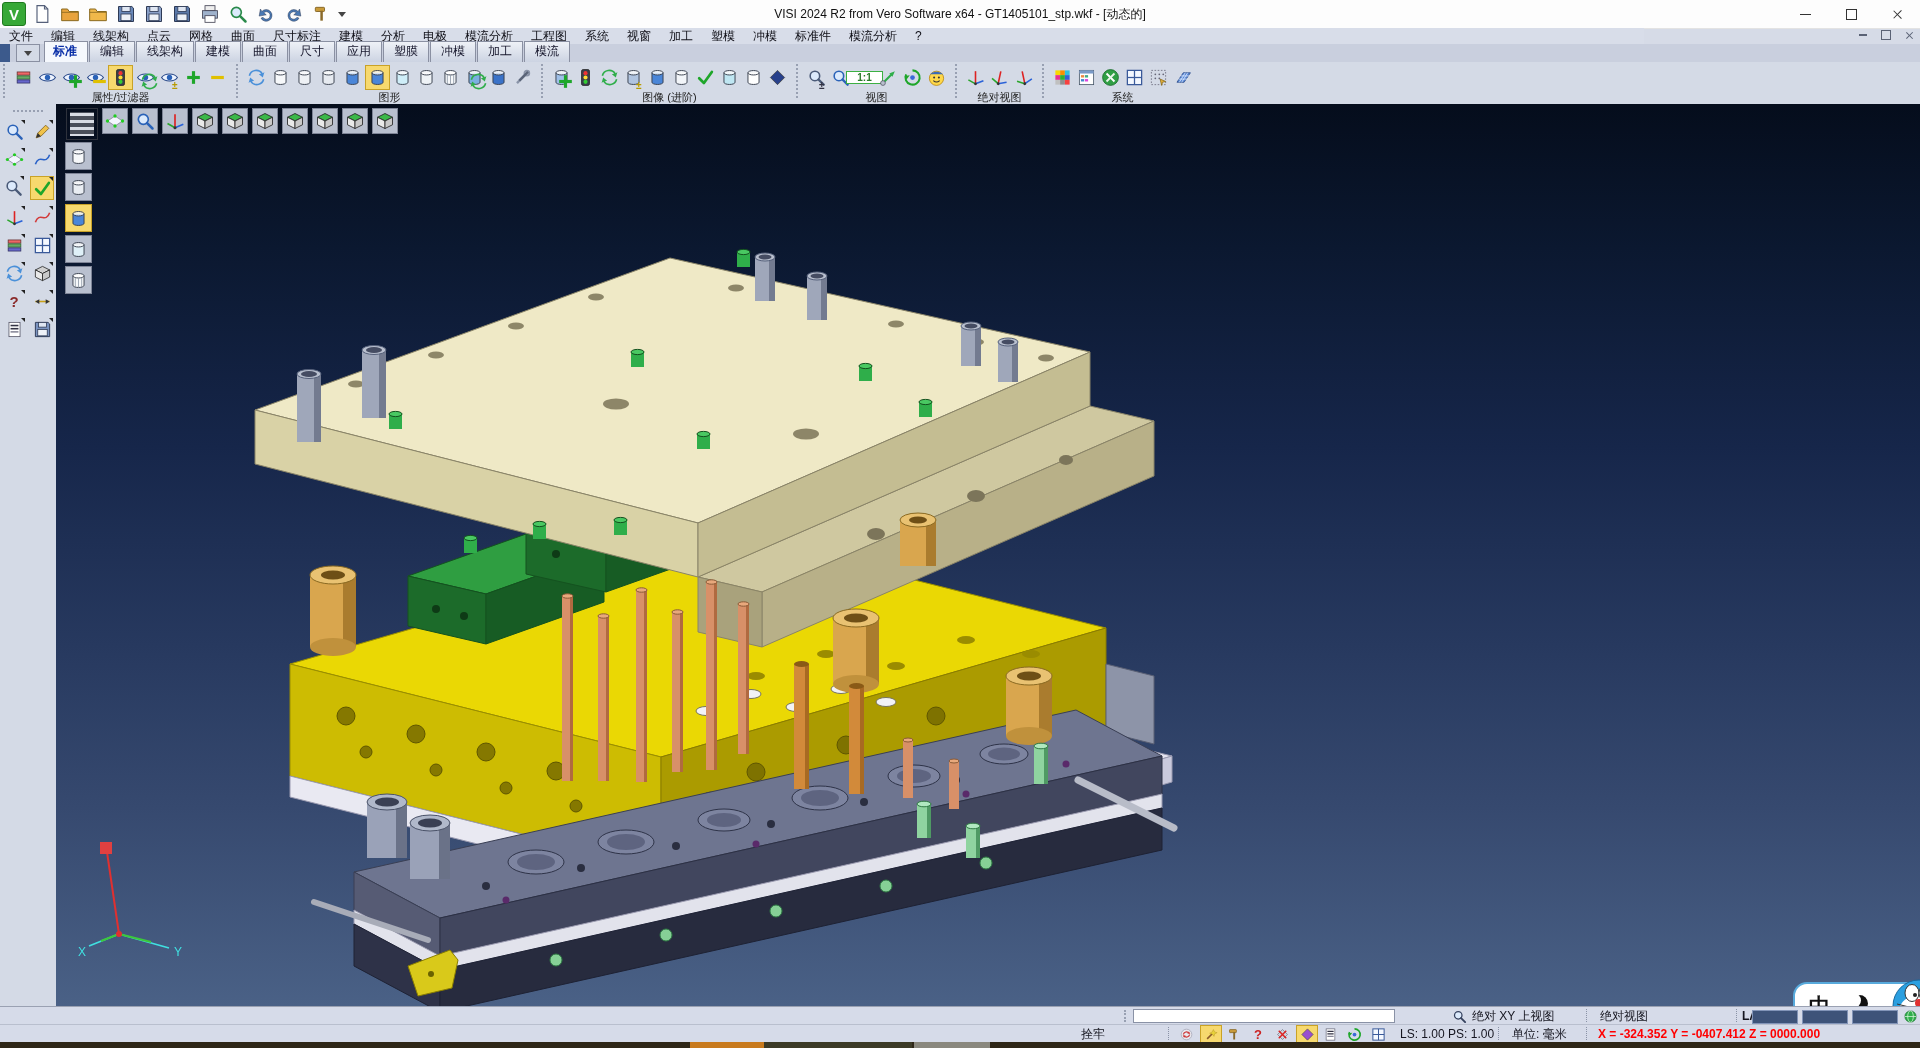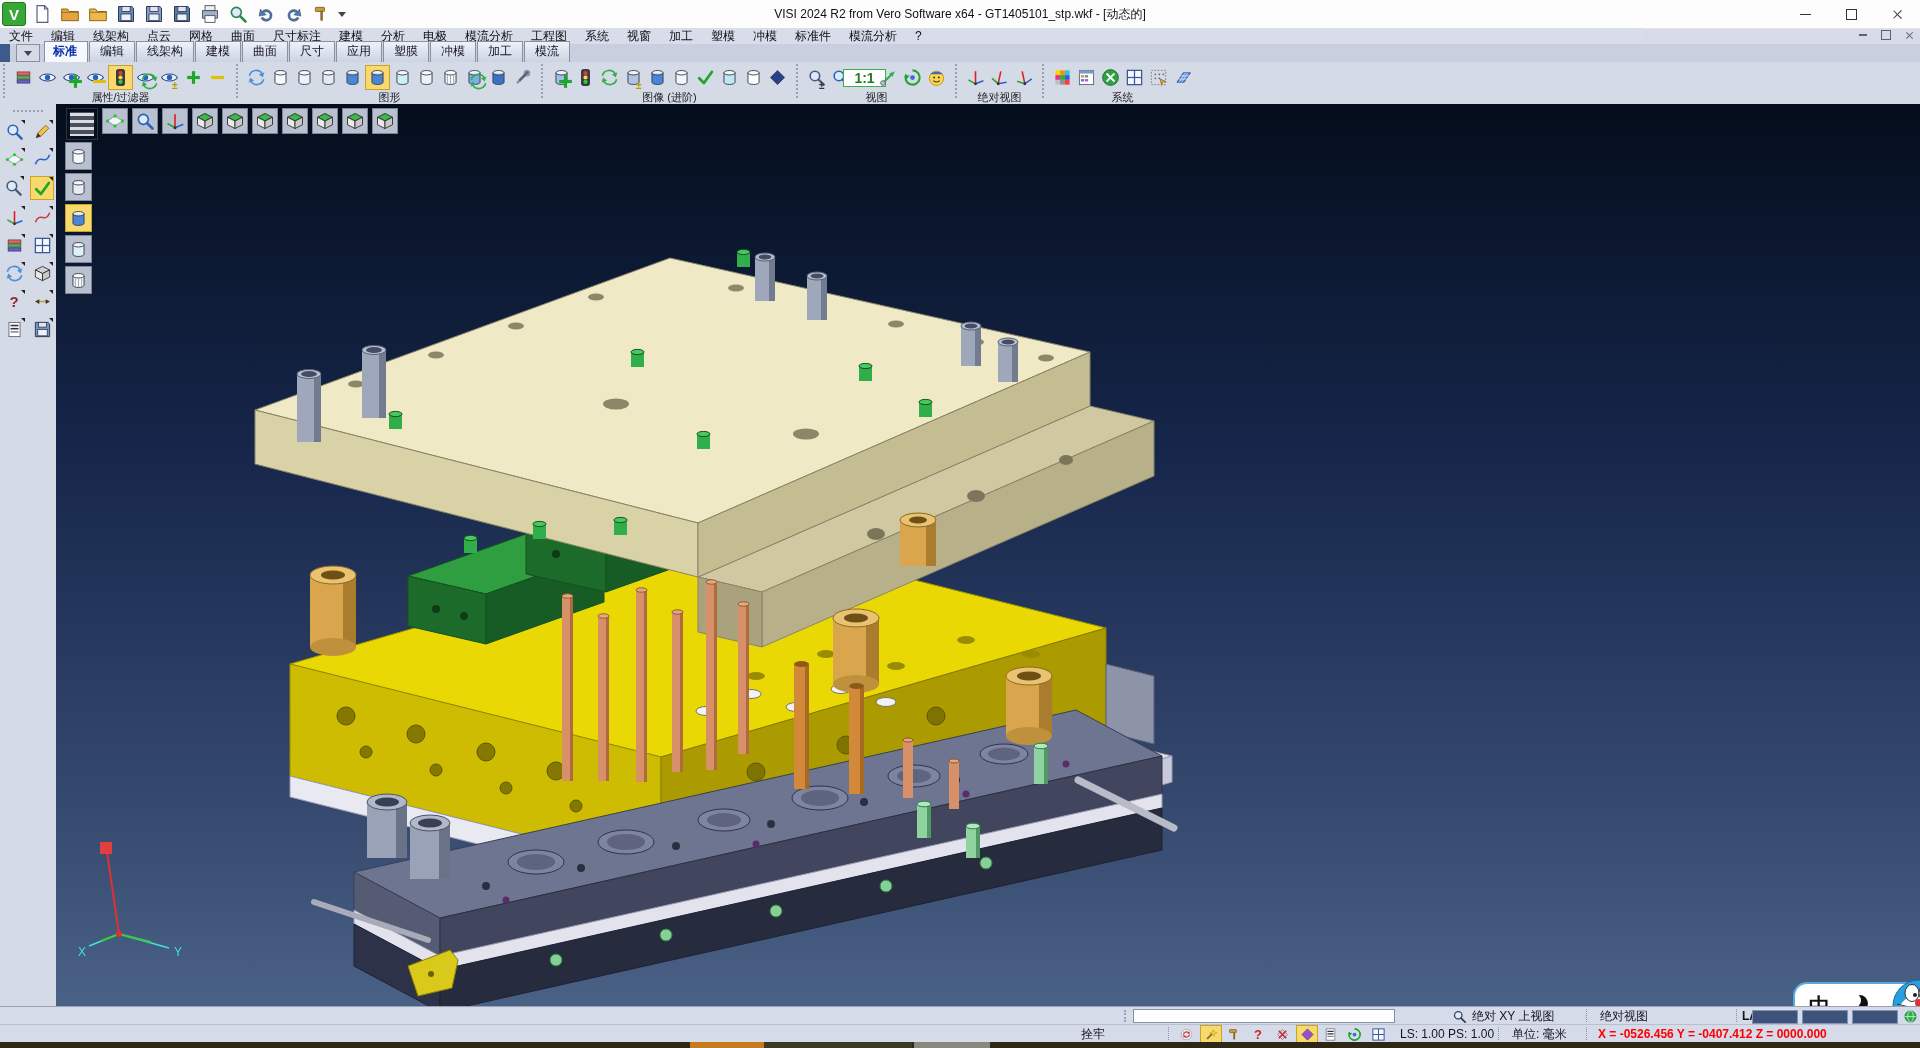--- a/index.html
+++ b/index.html
@@ -41,21 +41,21 @@
   
   #toolbar{position:absolute;left:0;top:62px;width:1920px;height:42px;background:#d4dae6;border-bottom:1px solid #9aa1b2;display:flex;}
   .tgroup{display:flex;flex-direction:column;justify-content:flex-start;padding:2px 4px 0;}
   .tg-icons{display:flex;align-items:center;gap:1px;height:27px;}
   .tg-label{font-size:11px;color:#222;text-align:center;line-height:13px;}
   .gsep{border-left:2px dotted #98a0b2;height:34px;margin:2px 3px;}
   .icn{position:relative;width:23px;height:23px;display:flex;align-items:center;justify-content:center;}
   .icn svg{width:19px;height:19px;}
   .icn.hl{background:#f7d96e;border:1px solid #c9a227;}
   .badge{position:absolute;right:-2px;bottom:-2px;width:11px;height:11px;}
-  .ticon-txt{font-size:14px;font-weight:bold;color:#2a7a2a;border:1px solid #3cb043;padding:0 10px;background:#fff;}
+  .ticon-txt{font-size:10px;font-weight:bold;color:#2a7a2a;border:1px solid #3cb043;padding:0 10px;background:#fff;}
   
   #workspace{position:absolute;left:0;top:104px;width:1920px;height:902px;}
   #sidebar{position:absolute;left:0;top:0;width:56px;height:902px;background:#d4dae6;border-right:1px solid #aab0c0;}
   .sb-handle{margin:6px auto 8px;width:30px;border-top:2px dotted #98a0b2;}
   .sb-row{display:flex;justify-content:center;gap:6px;margin-bottom:6px;}
   .sb-icn{position:relative;width:22px;height:22px;display:flex;align-items:center;justify-content:center;}
   .sb-icn svg{width:19px;height:19px;}
   .sb-icn::after{content:"";position:absolute;right:0;top:0;border-left:4px solid transparent;border-top:4px solid #222;}
   .sb-icn.hl{background:#f7d96e;border:1px solid #c9a227;}
   .q-red{font-size:15px;font-weight:bold;color:#8a2a2a;}
@@ -1345,20 +1345,20 @@
     </span>
   <span class="sicn" style="left:1368px">
       <svg>
         <use href="#s-winpane"></use>
       </svg>
     </span>
   <span class="srow-item" style="left:1400px">LS: 1.00 PS: 1.00</span>
   <span class="vsep" style="left:1498px"></span>
   <span class="srow-item" style="left:1512px">单位: 毫米</span>
   <span class="vsep" style="left:1586px"></span>
-  <span class="srow-item coords" style="left:1598px;color:#ff0000">X = -0526.456 Y = -0407.412 Z = 0000.000</span>
+  <span class="srow-item coords" style="left:1598px;color:#ff0000">X = -324.352 Y = -0407.412 Z = 0000.000</span>
 </div>
 
 <div id="taskbar">
   <div class="tb-seg" style="left:690px;width:74px;background:#c87a1e"></div>
   <div class="tb-seg" style="left:764px;width:148px;background:#3c3a26"></div>
   <div class="tb-seg" style="left:914px;width:76px;background:#8a887e"></div>
 </div>
 
 </body></html>

